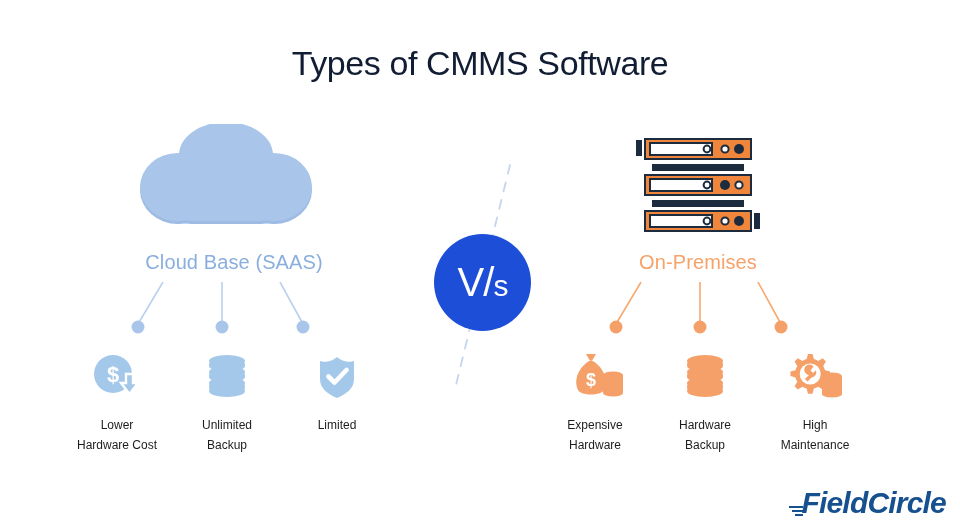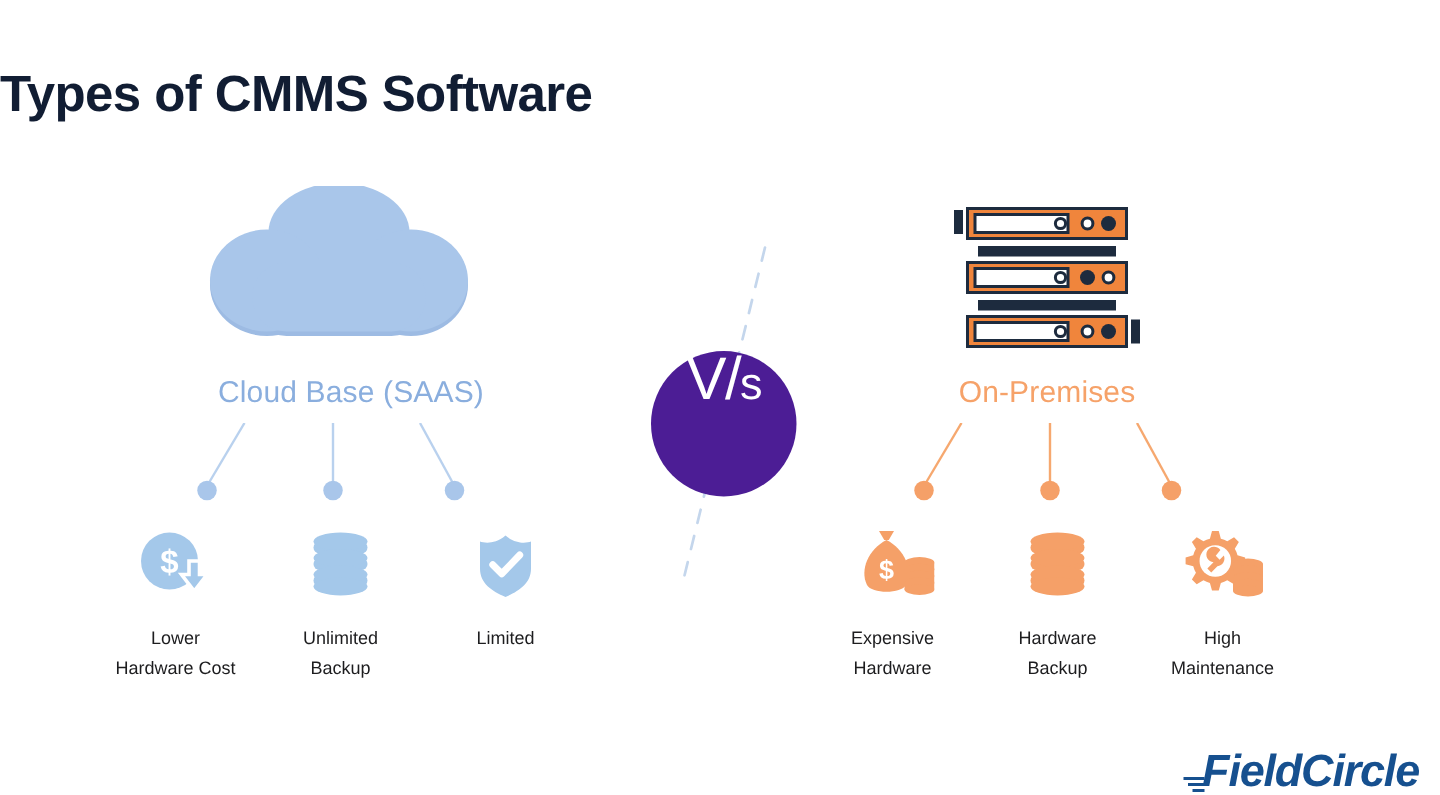--- a/index.html
+++ b/index.html
@@ -19,22 +19,23 @@
     width: 960px;
     height: 530px;
   }
 
   
   .page-title {
     position: absolute;
     top: 44px;
     left: 0;
     width: 960px;
+    text-align: center;
     font-size: 34px;
-    font-weight: bold;
+    font-weight: normal;
     color: #111d33;
     letter-spacing: -0.4px;
   }
 
   
   .section-label {
     position: absolute;
     font-size: 20px;
     letter-spacing: 0.1px;
     white-space: nowrap;
@@ -76,23 +77,23 @@
     width: 140px;
     height: 230px;
   }
   .vs-circle {
     position: absolute;
     left: 14px;
     top: 74px;
     width: 97px;
     height: 97px;
     border-radius: 50%;
-    background: #4c1d95;
-    display: flex;
-    align-items: flex-start;
+    background: #1d4ed8;
+    display: flex;
+    align-items: center;
     justify-content: center;
     color: #ffffff;
     z-index: 2;
   }
   .vs-text {
     font-size: 40px;
     line-height: 1;
     letter-spacing: -1px;
     transform: translateY(-1px);
   }
@@ -141,21 +142,21 @@
     line-height: 20px;
     color: #1d1d1f;
     text-align: center;
     white-space: pre-line;
   }
 
   
   .logo {
     position: absolute;
     right: 14px;
-    bottom: 0;
+    bottom: 12px;
     display: flex;
     align-items: flex-end;
   }
   .logo-text {
     font-size: 30px;
     font-weight: bold;
     font-style: italic;
     color: #16508f;
     letter-spacing: -0.8px;
     line-height: 1;

